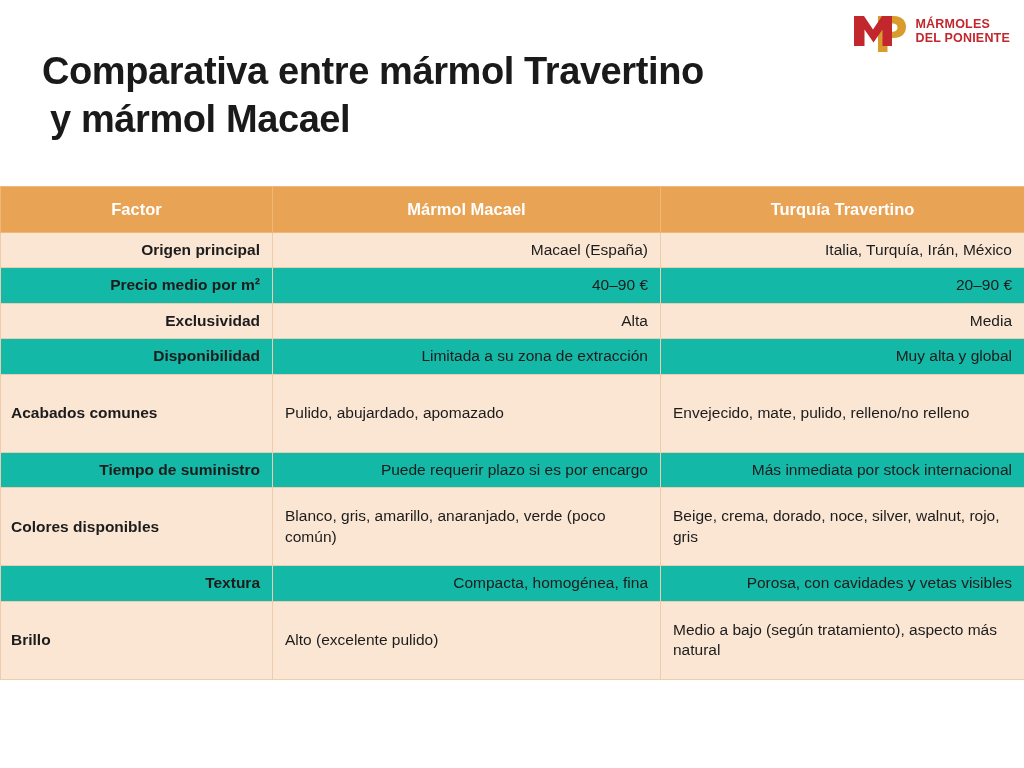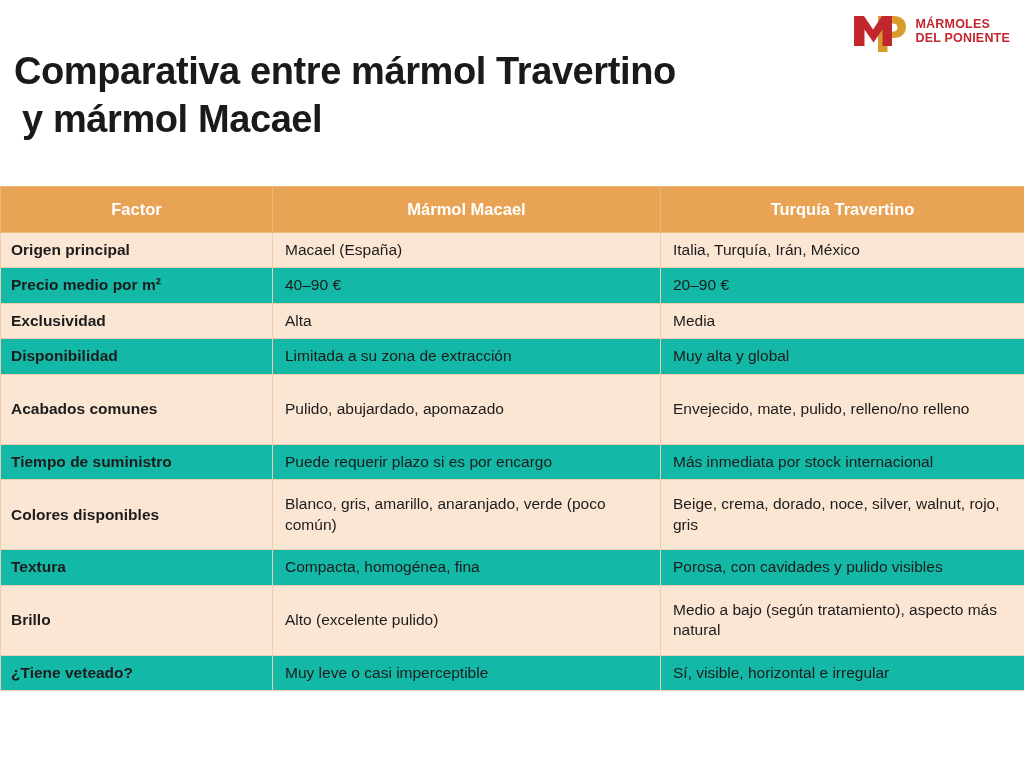--- a/index.html
+++ b/index.html
@@ -49,21 +49,21 @@
     color: #c1272d;
     font-weight: bold;
     font-size: 12.5px;
     letter-spacing: 0.2px;
     white-space: nowrap;
     font-family: "Liberation Sans", "DejaVu Sans", sans-serif;
   }
 
   .page-title {
     position: absolute;
-    left: 14px;
+    left: 42px;
     top: 48px;
     width: 820px;
     margin: 0;
     font-size: 38px;
     font-weight: bold;
     line-height: 1.26;
     color: #1a1a1a;
     letter-spacing: -0.4px;
     font-family: "Liberation Sans", "DejaVu Sans", sans-serif;
   }
@@ -109,22 +109,22 @@
   .compare-table tbody td.cell-factor {
     font-weight: bold;
     padding-left: 10px;
   }
   .compare-table tbody tr.row-tint td {
     background: #fbe6d4;
   }
   .compare-table tbody tr.row-plain td {
     background: #14b8a6;
   }
-  .compare-table tbody tr.h1 td { height: 26px; }
-  .compare-table tbody tr.h2 td { height: 70px; }
+  .compare-table tbody tr.h1 td { height: 26px; text-align: right; }
+  .compare-table tbody tr.h2 td { height: 78px; }
 
   .table-wrap {
     position: relative;
     width: 1024px;
     height: 582px;
     overflow: hidden;
   }
 </style>
 </head>
 <body>
@@ -199,27 +199,22 @@
           <td class="cell-travertino">Más inmediata por stock internacional</td>
         </tr>
         <tr class="row-tint h2">
           <td class="cell-factor">Colores disponibles</td>
           <td class="cell-macael">Blanco, gris, amarillo, anaranjado, verde (poco común)</td>
           <td class="cell-travertino">Beige, crema, dorado, noce, silver, walnut, rojo, gris</td>
         </tr>
         <tr class="row-plain h1">
           <td class="cell-factor">Textura</td>
           <td class="cell-macael">Compacta, homogénea, fina</td>
-          <td class="cell-travertino">Porosa, con cavidades y pulido visibles</td>
+          <td class="cell-travertino">Porosa, con cavidades y vetas visibles</td>
         </tr>
         <tr class="row-tint h2">
           <td class="cell-factor">Brillo</td>
           <td class="cell-macael">Alto (excelente pulido)</td>
           <td class="cell-travertino">Medio a bajo (según tratamiento), aspecto más natural</td>
         </tr>
-        <tr class="row-plain h1">
-          <td class="cell-factor">¿Tiene veteado?</td>
-          <td class="cell-macael">Muy leve o casi imperceptible</td>
-          <td class="cell-travertino">Sí, visible, horizontal e irregular</td>
-        </tr>
       </tbody>
   </table>
 </div>
 
 </body></html>

